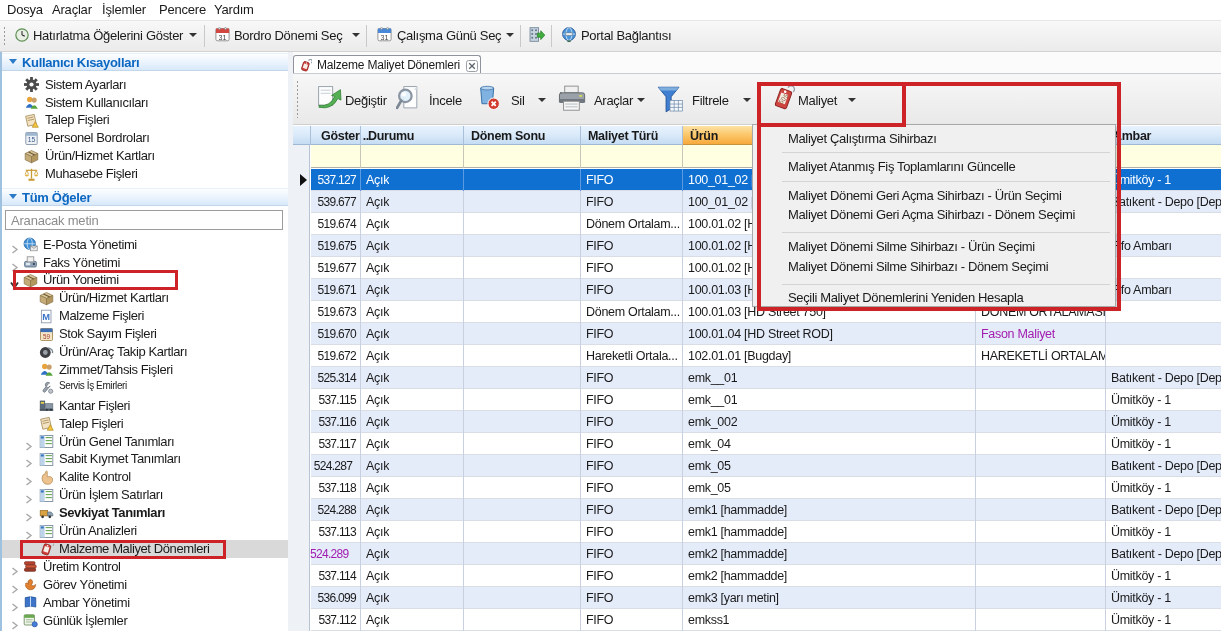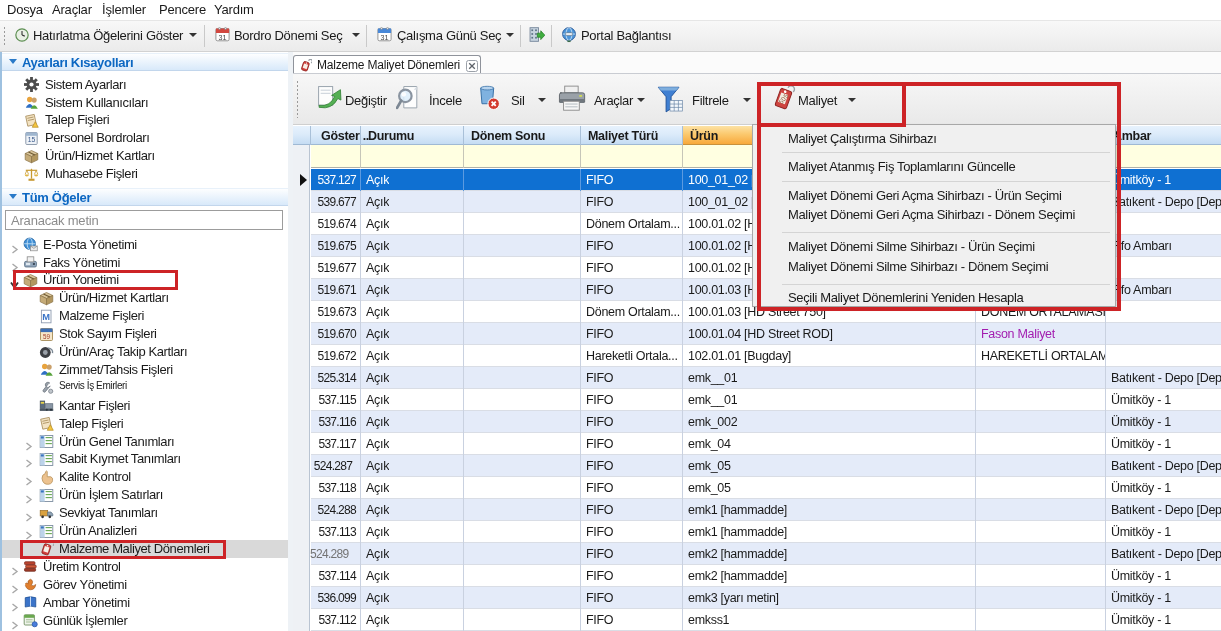--- a/index.html
+++ b/index.html
@@ -65,21 +65,21 @@
       <circle cx="8.0" cy="7.04" r="6.4" fill="#4b94d8" stroke="#2a5c9c" stroke-width="1"></circle>
 <ellipse cx="8.0" cy="7.04" rx="2.88" ry="6.4" fill="none" stroke="#d8ecfb" stroke-width="0.8"></ellipse>
 <line x1="1.6" y1="7.04" x2="14.4" y2="7.04" stroke="#d8ecfb" stroke-width="0.8"></line>
 <rect x="4.8" y="5.76" width="6.4" height="2.88" fill="#e8eef4" stroke="#5c7185" stroke-width="0.6"></rect>
 <rect x="6.4" y="13.44" width="3.2" height="1.6" fill="#3a6b4a"></rect>
     </svg></div>
 <div class="lbl" style="left:581px;top:28px;font-size:13px;letter-spacing:-0.3px;">Portal Bağlantısı</div>
 <div class="abs" style="left:0;top:52px;width:288px;height:579px;background:#fff;border-left:2px solid #9ec1e0;"></div>
 <div class="abs" style="left:2px;top:53px;width:286px;height:18px;background:linear-gradient(#fdfeff,#d8e9fa);border-bottom:1px solid #c2d6ec;border-top:1px solid #e8f1fa;"></div>
 <div class="abs" style="left:9px;top:59px;width:0;height:0;border-left:4px solid transparent;border-right:4px solid transparent;border-top:5px solid #2a7ac8;"></div>
-<div class="lbl" style="left:22px;top:55px;font-size:13px;font-weight:bold;color:#0c67c2;letter-spacing:-0.3px;">Ayarları Kısayolları</div>
+<div class="lbl" style="left:22px;top:55px;font-size:13px;font-weight:bold;color:#0c67c2;letter-spacing:-0.3px;">Kullanıcı Kısayolları</div>
 <div class="abs" style="left:24px;top:77.1px;"><svg width="15" height="15" viewBox="0 0 15 15" style="">
       <rect x="6.1" y="0" width="2.8" height="3.2" fill="#4d4d4d" transform="rotate(0 7.5 7.5)"></rect>
       <rect x="6.1" y="0" width="2.8" height="3.2" fill="#4d4d4d" transform="rotate(45 7.5 7.5)"></rect>
       <rect x="6.1" y="0" width="2.8" height="3.2" fill="#4d4d4d" transform="rotate(90 7.5 7.5)"></rect>
       <rect x="6.1" y="0" width="2.8" height="3.2" fill="#4d4d4d" transform="rotate(135 7.5 7.5)"></rect>
       <rect x="6.1" y="0" width="2.8" height="3.2" fill="#4d4d4d" transform="rotate(180 7.5 7.5)"></rect>
       <rect x="6.1" y="0" width="2.8" height="3.2" fill="#4d4d4d" transform="rotate(225 7.5 7.5)"></rect>
       <rect x="6.1" y="0" width="2.8" height="3.2" fill="#4d4d4d" transform="rotate(270 7.5 7.5)"></rect>
       <rect x="6.1" y="0" width="2.8" height="3.2" fill="#4d4d4d" transform="rotate(315 7.5 7.5)"></rect>
       <circle cx="7.5" cy="7.5" r="4.95" fill="#4d4d4d"></circle>
@@ -269,21 +269,21 @@
 <div class="lbl" style="left:59px;top:487.2px;font-size:13px;letter-spacing:-0.4px;">Ürün İşlem Satırları</div>
 <div class="abs" style="left:24px;top:508.1px;"><svg width="9" height="9" viewBox="0 0 9 9" style="">
       <path d="M2.5 1 L7 4.5 L2.5 8" fill="none" stroke="#a8a8a8" stroke-width="1.4"></path>
     </svg></div>
 <div class="abs" style="left:39px;top:505.6px;"><svg width="15" height="15" viewBox="0 0 15 15" style="">
       <rect x="1.2" y="4.5" width="7.5" height="5.3999999999999995" fill="#d9a13f" stroke="#96691f" stroke-width="0.7"></rect>
 <path d="M8.7 6.0 h3.3 l1.7999999999999998 2.1 v1.7999999999999998 h-5.1000000000000005 z" fill="#8fa3b5" stroke="#5d7284" stroke-width="0.7"></path>
 <circle cx="3.5999999999999996" cy="10.799999999999999" r="1.3499999999999999" fill="#333"></circle>
       <circle cx="10.799999999999999" cy="10.799999999999999" r="1.3499999999999999" fill="#333"></circle>
     </svg></div>
-<div class="lbl" style="left:59px;top:505.1px;font-size:13px;letter-spacing:-0.4px;">Sevkiyat Tanımları</div>
+<div class="lbl" style="left:59px;top:505.1px;font-size:13px;letter-spacing:-0.4px;font-weight:bold;">Sevkiyat Tanımları</div>
 <div class="abs" style="left:24px;top:526.0px;"><svg width="9" height="9" viewBox="0 0 9 9" style="">
       <path d="M2.5 1 L7 4.5 L2.5 8" fill="none" stroke="#a8a8a8" stroke-width="1.4"></path>
     </svg></div>
 <div class="abs" style="left:39px;top:523.5px;"><svg width="15" height="15" viewBox="0 0 15 15" style="">
       <rect x="1.2" y="1.5" width="12.6" height="12.0" fill="#fff" stroke="#7e8globe" stroke-width="0"></rect>
 <rect x="1.2" y="1.5" width="12.6" height="12.0" fill="#fff" stroke="#7d8ea0" stroke-width="0.9"></rect>
 <rect x="1.2" y="1.5" width="4.5" height="12.0" fill="#bcd3ea"></rect>
 <rect x="1.7999999999999998" y="2.4" width="3.0" height="2.1" fill="#3a74c0"></rect>
 <line x1="6.6" y1="3.5999999999999996" x2="12.9" y2="3.5999999999999996" stroke="#67a653" stroke-width="1.1"></line>
 <line x1="6.6" y1="6.6" x2="12.9" y2="6.6" stroke="#67a653" stroke-width="1.1"></line>
@@ -632,21 +632,21 @@
 <div class="lbl" style="left:586px;top:525px;font-size:12.5px;letter-spacing:-0.3px;color:#1a1a1a;max-width:97px;overflow:hidden;">FIFO</div>
 <div class="lbl" style="left:688px;top:525px;font-size:12.5px;letter-spacing:-0.3px;color:#1a1a1a;max-width:288px;overflow:hidden;">emk1 [hammadde]</div>
 <div class="lbl" style="left:1111px;top:525px;font-size:12.5px;letter-spacing:-0.3px;color:#1a1a1a;max-width:112px;overflow:hidden;">Ümitköy - 1</div>
 <div class="abs" style="left:360px;top:521px;width:1px;height:22px;background:#c9d1e0;"></div>
 <div class="abs" style="left:463px;top:521px;width:1px;height:22px;background:#c9d1e0;"></div>
 <div class="abs" style="left:580px;top:521px;width:1px;height:22px;background:#c9d1e0;"></div>
 <div class="abs" style="left:682px;top:521px;width:1px;height:22px;background:#c9d1e0;"></div>
 <div class="abs" style="left:975px;top:521px;width:1px;height:22px;background:#c9d1e0;"></div>
 <div class="abs" style="left:1105px;top:521px;width:1px;height:22px;background:#c9d1e0;"></div>
 <div class="abs" style="left:311px;top:543px;width:910px;height:22px;background:#e4ebf9;border-bottom:1px solid #d9dde5;"></div>
-<div class="lbl" style="left:310px;top:547px;width:24px;text-align:right;font-size:12px;letter-spacing:-0.7px;color:#737373;">524.289</div>
+<div class="lbl" style="left:310px;top:547px;width:24px;text-align:right;font-size:12px;letter-spacing:-0.7px;color:#a21caf;">524.289</div>
 <div class="lbl" style="left:366px;top:547px;font-size:12.5px;letter-spacing:-0.3px;color:#1a1a1a;max-width:98px;overflow:hidden;">Açık</div>
 <div class="lbl" style="left:586px;top:547px;font-size:12.5px;letter-spacing:-0.3px;color:#1a1a1a;max-width:97px;overflow:hidden;">FIFO</div>
 <div class="lbl" style="left:688px;top:547px;font-size:12.5px;letter-spacing:-0.3px;color:#1a1a1a;max-width:288px;overflow:hidden;">emk2 [hammadde]</div>
 <div class="lbl" style="left:1111px;top:547px;font-size:12.5px;letter-spacing:-0.3px;color:#1a1a1a;max-width:112px;overflow:hidden;">Batıkent - Depo [Depo]</div>
 <div class="abs" style="left:360px;top:543px;width:1px;height:22px;background:#c9d1e0;"></div>
 <div class="abs" style="left:463px;top:543px;width:1px;height:22px;background:#c9d1e0;"></div>
 <div class="abs" style="left:580px;top:543px;width:1px;height:22px;background:#c9d1e0;"></div>
 <div class="abs" style="left:682px;top:543px;width:1px;height:22px;background:#c9d1e0;"></div>
 <div class="abs" style="left:975px;top:543px;width:1px;height:22px;background:#c9d1e0;"></div>
 <div class="abs" style="left:1105px;top:543px;width:1px;height:22px;background:#c9d1e0;"></div>

